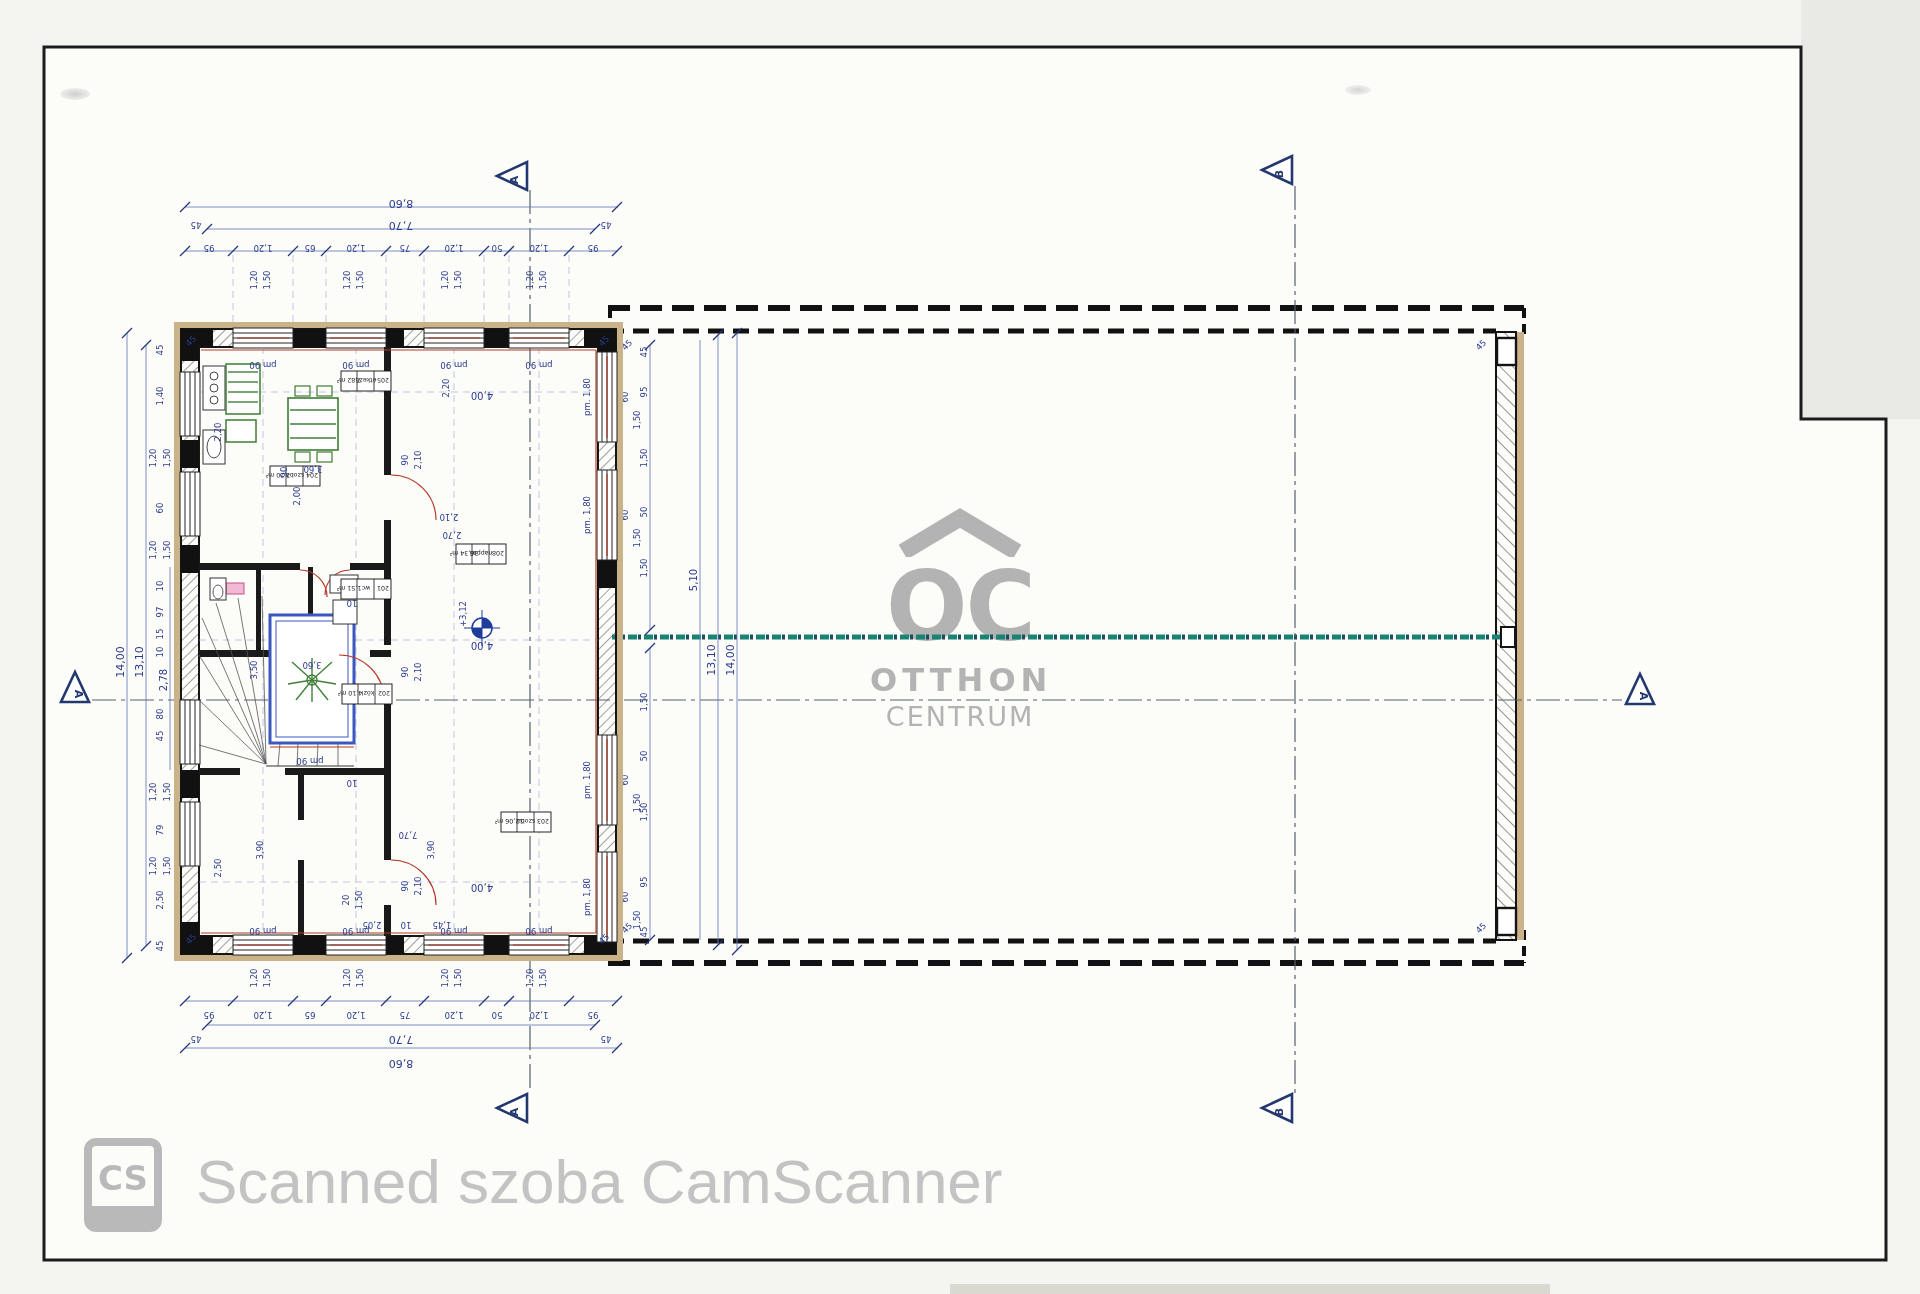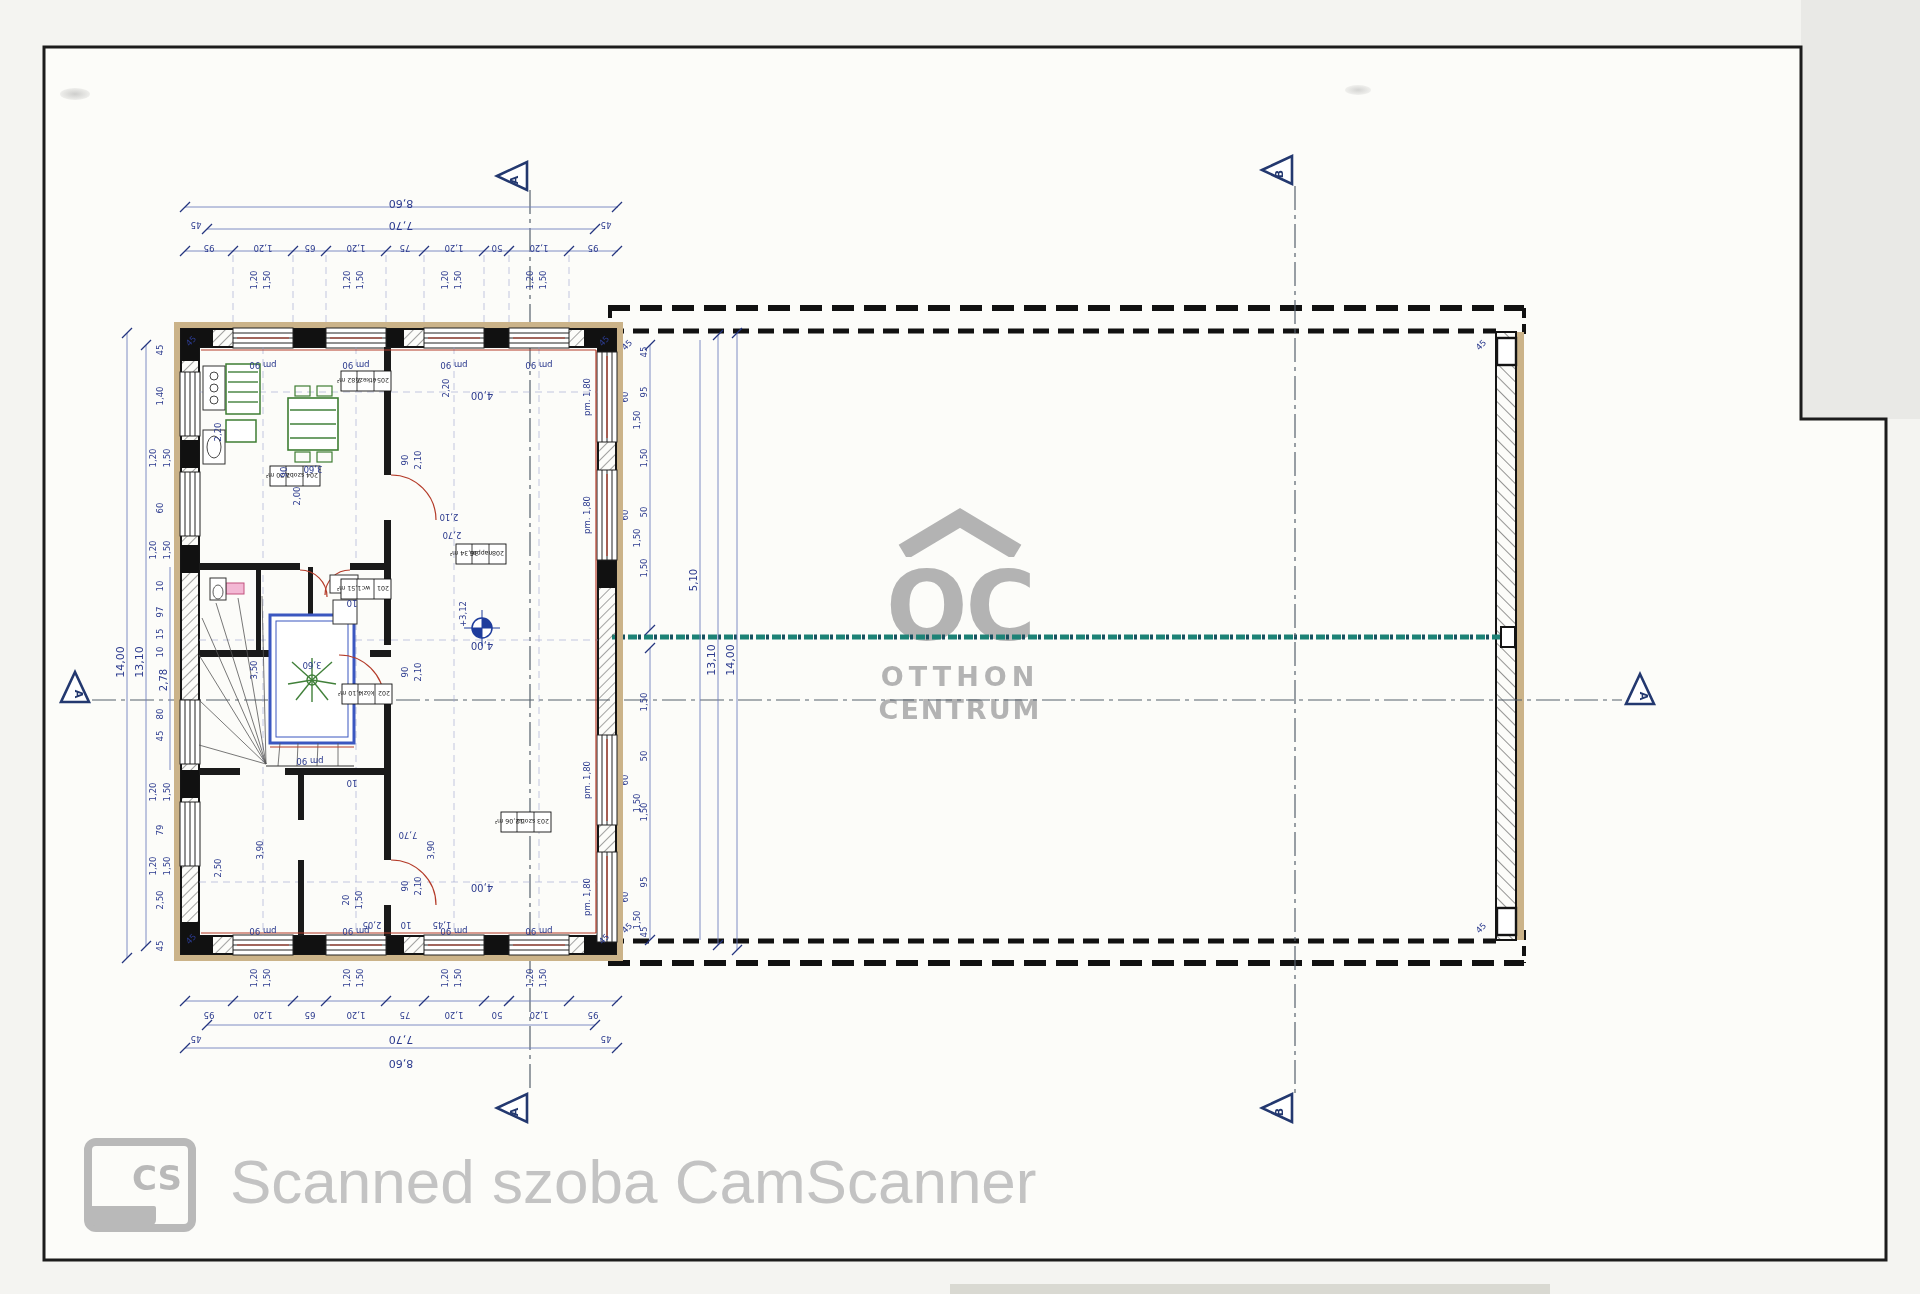--- a/index.html
+++ b/index.html
@@ -3,26 +3,26 @@
 <meta charset="utf-8">
 <style>
   html,body{margin:0;padding:0;background:#e8e8e5;}
   .stage{position:relative;width:1920px;height:1294px;overflow:hidden;
          font-family:"Liberation Sans","DejaVu Sans",sans-serif;}
   .layer{position:absolute;left:0;top:0;width:1920px;height:1294px;}
   
   .wm{position:absolute;left:870px;top:505px;width:180px;text-align:center;color:#b3b3b3;}
   .wm .oc{font-family:"DejaVu Sans",sans-serif;font-weight:bold;font-size:96px;line-height:1;
           letter-spacing:-2px;margin-top:2px;}
-  .wm .l1{font-family:"DejaVu Sans",sans-serif;font-weight:bold;font-size:27px;letter-spacing:5px;margin-top:6px;}
-  .wm .l2{font-family:"DejaVu Sans",sans-serif;font-weight:bold;font-size:27px;letter-spacing:2px;margin-top:2px;}
+  .wm .l1{font-family:"DejaVu Sans",sans-serif;font-weight:bold;font-size:32px;letter-spacing:5px;margin-top:6px;}
+  .wm .l2{font-family:"DejaVu Sans",sans-serif;font-weight:normal;font-size:27px;letter-spacing:2px;margin-top:2px;}
   
   .foot{position:absolute;left:84px;top:1138px;display:flex;align-items:flex-start;color:#bcbcbc;}
   .cs{width:62px;height:78px;border:8px solid #b9b9b9;border-radius:12px;position:relative;
-      display:flex;align-items:center;justify-content:center;padding-left:34px;}
+      display:flex;align-items:center;justify-content:center;}
   .cs .cstxt{font-family:"DejaVu Sans",sans-serif;font-weight:bold;font-size:34px;color:#b9b9b9;margin-top:-14px;}
   .cs .bar{position:absolute;left:-2px;bottom:-2px;width:66px;height:20px;background:#b9b9b9;border-radius:2px 2px 6px 6px;}
   .foot .txt{font-size:62px;color:#c3c3c3;margin-left:34px;margin-top:8px;white-space:nowrap;}
   
   .t{font-family:"DejaVu Sans",sans-serif;fill:#2b3a8e;font-size:10px;}
   .ts{font-size:8.5px;} .tb{font-size:11px;}
   .rm{font-family:"DejaVu Sans",sans-serif;font-size:6.3px;fill:#222;}
   .mk{font-family:"DejaVu Sans",sans-serif;font-size:11px;fill:#23386f;font-weight:bold;}
   .dl{stroke:#7381bd;stroke-width:0.9;fill:none;}
   .dg{stroke:#9aa3cd;stroke-width:0.6;fill:none;stroke-dasharray:7 5;}

